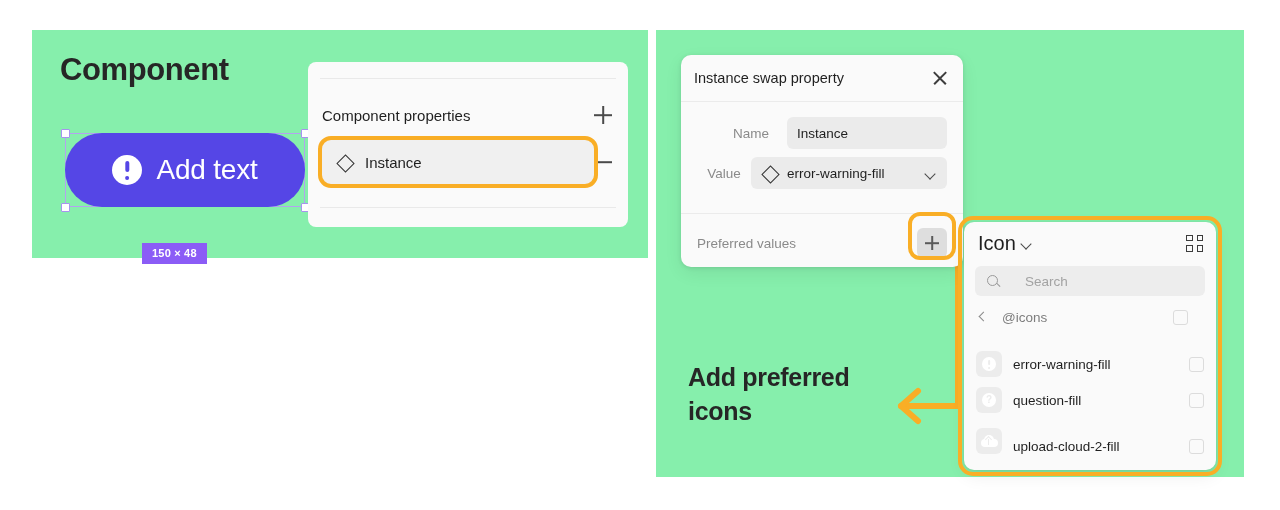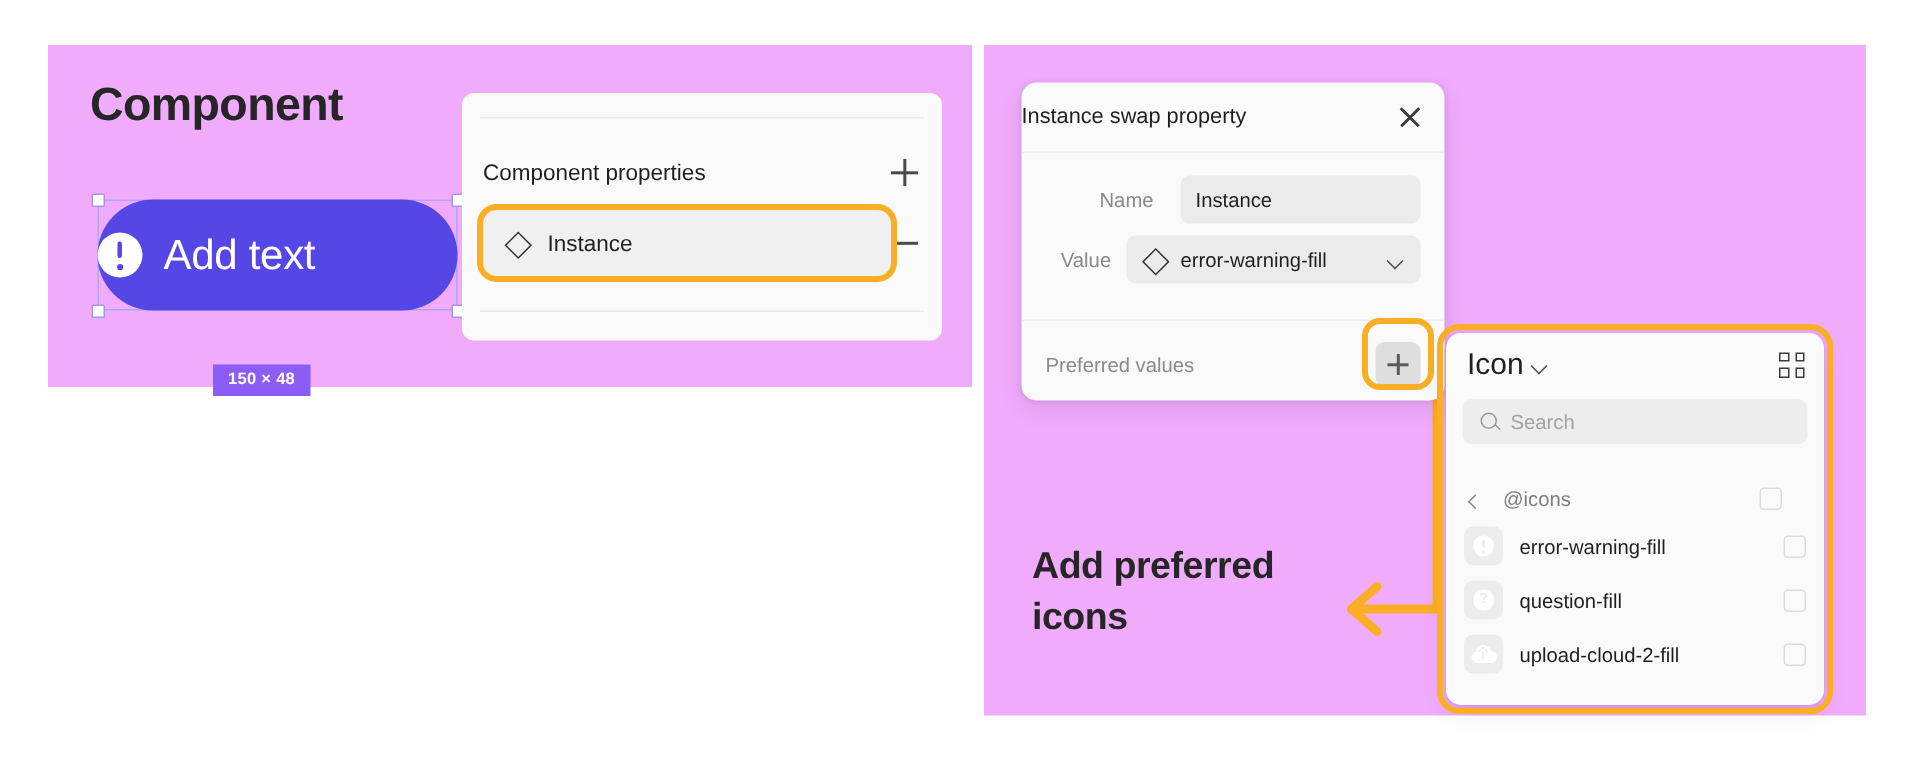--- a/index.html
+++ b/index.html
@@ -6,21 +6,21 @@
   html, body {
     width: 1280px; height: 510px;
     background: #ffffff;
     font-family: "Liberation Sans", sans-serif;
     overflow: hidden;
   }
   #root { position: relative; width: 1280px; height: 510px; }
 
   
   .abs { position: absolute; }
-  .panel-gray { background: #f0abfc; text-decoration: underline; }
+  .panel-gray { background: #86efac; text-decoration: underline; }
   .card { background: #fafafa; border-radius: 8px; }
 
   
   #left-scene { left: 32px; top: 30px; width: 616px; height: 228px; }
 
   #component-title {
     left: 28px; top: 22px;
     font-size: 31px; font-weight: 700; color: #262626;
     letter-spacing: -0.4px;
   }
@@ -36,21 +36,21 @@
     background: #ffffff; border: 1px solid #a694ee; border-radius: 1px;
   }
   .handle.tl { left: 0.5px; top: 0.5px; }
   .handle.tr { right: 0.5px; top: 0.5px; }
   .handle.bl { left: 0.5px; bottom: 0.5px; }
   .handle.br { right: 0.5px; bottom: 0.5px; }
 
   #add-text-button {
     position: absolute; left: 5px; top: 5px; width: 240px; height: 74px;
     background: #5546e6; border-radius: 37px;
-    display: flex; align-items: center; gap: 14px;
+    display: flex; align-items: center; justify-content: center; gap: 14px;
   }
   #add-text-button .btn-label {
     font-size: 28px; color: #ffffff; font-weight: 400; letter-spacing: -0.2px;
   }
   .excl-circle {
     width: 30px; height: 30px; border-radius: 50%;
     background: #ffffff; position: relative; flex: none;
   }
   .excl-circle::before {
     content: ""; position: absolute; left: 50%; top: 6px;
@@ -120,21 +120,21 @@
   
   #right-scene { left: 656px; top: 30px; width: 588px; height: 447px; }
 
   
   #swap-dialog {
     left: 25px; top: 25px; width: 282px; height: 212px;
     background: #fafafa; border-radius: 10px;
     box-shadow: 0 1px 4px rgba(0,0,0,0.10), 0 6px 18px rgba(0,0,0,0.07);
   }
   #swap-dialog .hdr {
-    position: absolute; left: 0; top: 0; right: 0; height: 46px;
+    position: absolute; left: 13px; top: 0; right: 0; height: 46px;
     display: flex; align-items: center; justify-content: space-between;
     padding: 0 14px 0 0;
   }
   #swap-dialog .hdr .t { font-size: 14.5px; color: #1f1f1f; }
   #swap-dialog .rule { position: absolute; left: 0; right: 0; height: 1px; background: #ebebeb; }
   #swap-dialog .rule.r1 { top: 46px; }
   #swap-dialog .rule.r2 { top: 158px; }
 
   .close-x { width: 18px; height: 18px; position: relative; }
   .close-x::before, .close-x::after {
@@ -212,37 +212,37 @@
     border: 1.4px solid #3c3c3c;
   }
   .grid-icon span:nth-child(1) { left: 0;   top: 0; }
   .grid-icon span:nth-child(2) { right: 0;  top: 0; }
   .grid-icon span:nth-child(3) { left: 0;   bottom: 0; }
   .grid-icon span:nth-child(4) { right: 0;  bottom: 0; }
 
   #search-box {
     position: absolute; left: 11px; top: 44px; right: 11px; height: 30px;
     background: #ededed; border-radius: 6px;
-    display: flex; align-items: center; gap: 7px; padding-left: 11px;
+    display: flex; align-items: center; gap: 25px; padding-left: 11px;
   }
   #search-box .sph { font-size: 13.5px; color: #a3a3a3; }
   .search-icon { width: 14px; height: 14px; position: relative; flex: none; }
   .search-icon::before {
     content: ""; position: absolute; left: 0.5px; top: 0.5px;
     width: 9px; height: 9px; border: 1.4px solid #9a9a9a; border-radius: 50%;
   }
   .search-icon::after {
     content: ""; position: absolute; right: 0.5px; bottom: 0.8px;
     width: 5px; height: 1.4px; background: #9a9a9a;
     transform: rotate(45deg); transform-origin: right center;
   }
 
   #breadcrumb-row {
     position: absolute; left: 0; top: 88px; right: 0; height: 30px;
-    display: flex; align-items: flex-end; padding: 0 28px 0 12px;
+    display: flex; align-items: flex-start; padding: 0 28px 0 12px;
   }
   .chev-left { width: 12px; height: 12px; position: relative; flex: none; }
   .chev-left::before {
     content: ""; position: absolute; left: 4px; top: 2.5px;
     width: 6px; height: 6px;
     border-left: 1.4px solid #8a8a8a; border-bottom: 1.4px solid #8a8a8a;
     transform: rotate(45deg);
   }
   #breadcrumb-row .bcname { font-size: 13.5px; color: #7d7d7d; margin-left: 14px; }
   .row-check {
@@ -281,21 +281,21 @@
   .g-cloud .c2 { position: absolute; left: 3.5px; top: 0; width: 10px; height: 10px;
              background: #ffffff; border-radius: 50%; }
   .g-cloud .arw { position: absolute; left: 7.2px; bottom: 1.6px; width: 1.7px;
              height: 6px; background: #ececec; z-index: 2; }
   .g-cloud .arwh { position: absolute; left: 5.4px; bottom: 5.4px; width: 5px;
              height: 5px; border-left: 1.7px solid #ececec;
              border-top: 1.7px solid #ececec; transform: rotate(45deg); z-index: 2; }
 
   #icon-row-0 { top: 124px; }
   #icon-row-1 { top: 160px; }
-  #icon-row-2 { top: 196px; }
+  #icon-row-2 { top: 196px; align-items: flex-end; }
 </style>
 </head>
 <body>
 
 <div id="root">
 
   <div class="abs panel-gray" id="left-scene">
 
     <div class="abs" id="component-title">Component</div>
 

